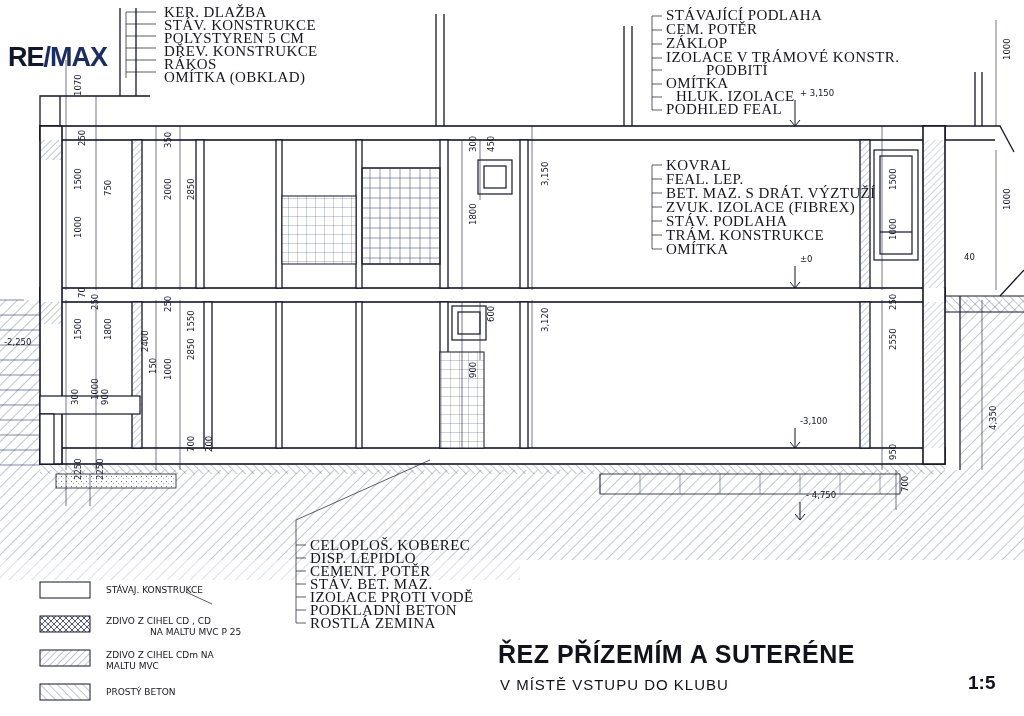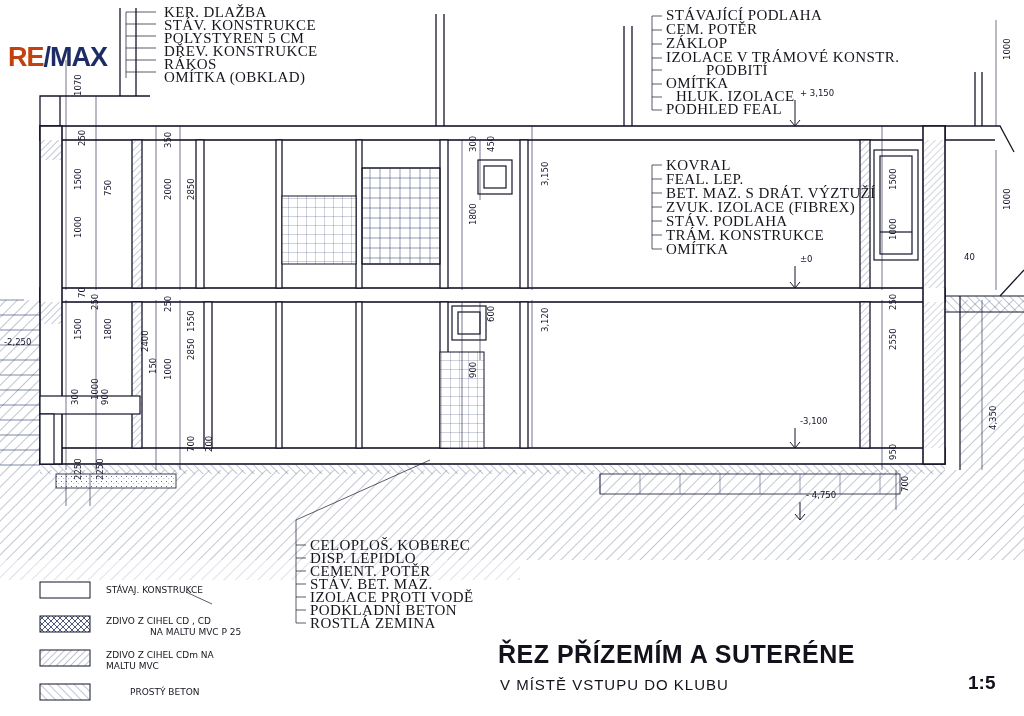--- a/index.html
+++ b/index.html
@@ -38,21 +38,21 @@
     font-size:9px;
     line-height:11px;
     color:#15151e;
     white-space:pre;
   }
   #logo{
     position:absolute;left:8px;top:42px;
     font-family:"Liberation Sans", sans-serif;
     font-weight:bold;font-size:27px;letter-spacing:-1px;
   }
-  #logo .re{color:#c2410c;}
+  #logo .re{color:#0f172a;}
   #logo .slash{color:#1c2c64;}
   #logo .max{color:#1c2c64;}
   #title{
     position:absolute;left:498px;top:640px;
     font-family:"Liberation Sans", sans-serif;
     font-weight:bold;
     font-size:25px;
     letter-spacing:0.5px;
     color:#12121c;
     white-space:pre;
@@ -330,21 +330,21 @@
 <div class="lbl" style="left:310px;top:578px;">STÁV. BET. MAZ.</div>
 <div class="lbl" style="left:310px;top:591px;">IZOLACE PROTI VODĚ</div>
 <div class="lbl" style="left:310px;top:604px;">PODKLADNÍ BETON</div>
 <div class="lbl" style="left:310px;top:617px;">ROSTLÁ ZEMINA</div>
 
 <div class="legend-lbl" style="left:106px;top:585px;">STÁVAJ. KONSTRUKCE</div>
 <div class="legend-lbl" style="left:106px;top:616px;">ZDIVO Z CIHEL CD , CD</div>
 <div class="legend-lbl" style="left:106px;top:627px;margin-left:44px;">NA MALTU MVC P 25</div>
 <div class="legend-lbl" style="left:106px;top:650px;">ZDIVO Z CIHEL CDm NA</div>
 <div class="legend-lbl" style="left:106px;top:661px;">MALTU MVC</div>
-<div class="legend-lbl" style="left:106px;top:687px;margin-left:24px;">PROSTÝ BETON</div>
+<div class="legend-lbl" style="left:106px;top:687px;">PROSTÝ BETON</div>
 
 <div class="dim" style="left:800px;top:88px;">+ 3,150</div>
 <div class="dim" style="left:800px;top:254px;">±0</div>
 <div class="dim" style="left:800px;top:416px;">-3,100</div>
 <div class="dim" style="left:806px;top:490px;">- 4,750</div>
 <div class="dim" style="left:4px;top:337px;">-2,250</div>
 <div class="dim" style="left:964px;top:252px;">40</div>
 
 <div class="dim v" style="left:73px;top:96px;">1070</div>
 <div class="dim v" style="left:77px;top:146px;">250</div>

